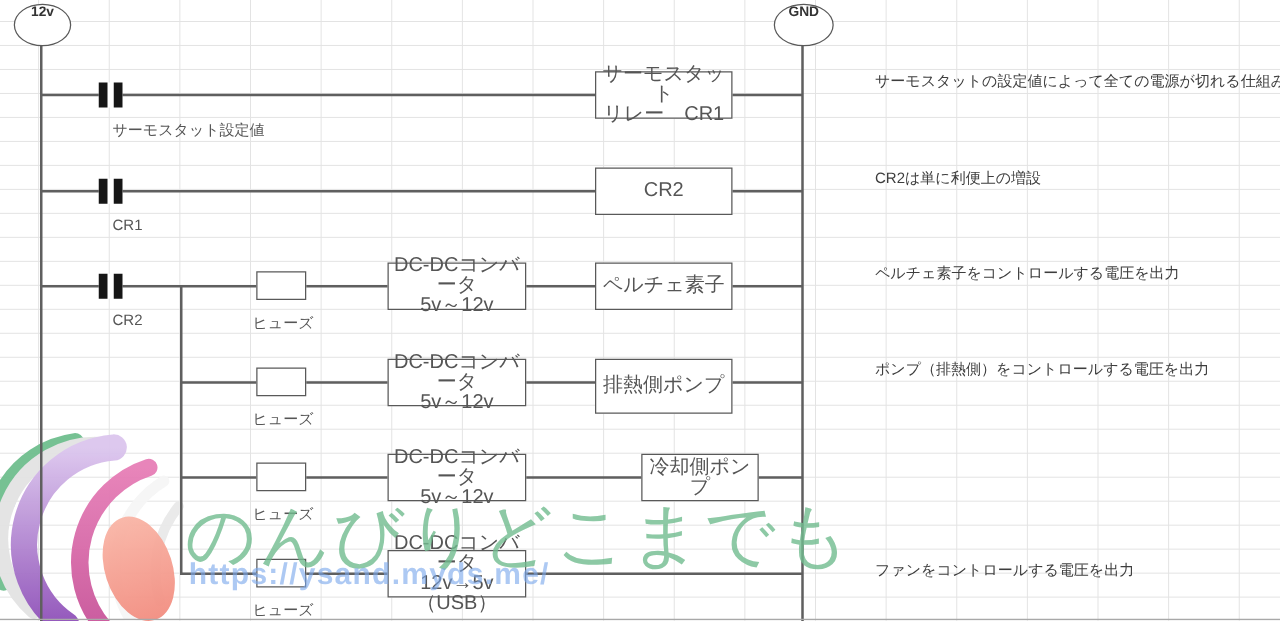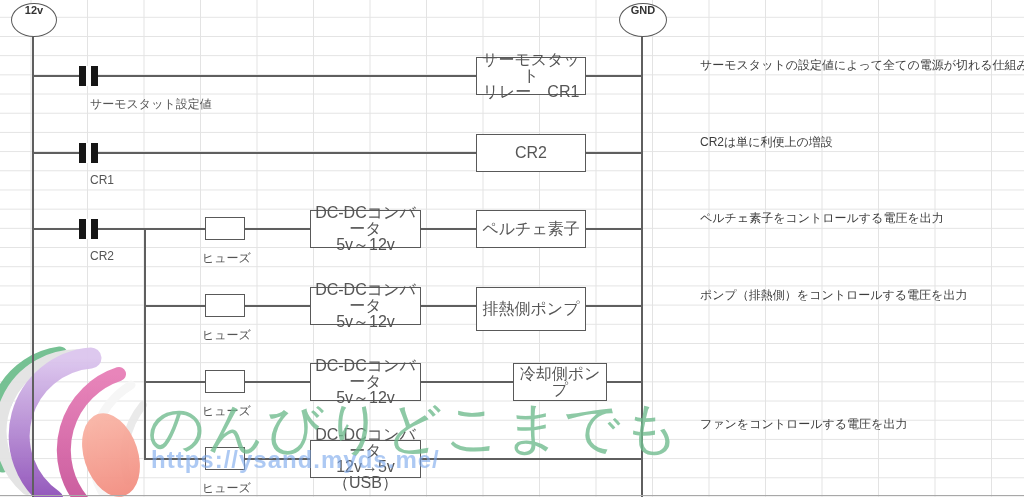--- a/index.html
+++ b/index.html
@@ -153,21 +153,21 @@
     <div class="box" style="left:476px; top:363px; width:94px; height:38px;margin-left:37px;">
       <span>冷却側ポンプ</span>
     </div>
 
     <div class="fusebox" style="left:205px; top:447px;"></div>
     <div class="clabel" style="left:202px; top:480px;">ヒューズ</div>
     <div class="box" style="left:310px; top:440px; width:111px; height:38px;">
       <span>DC-DCコンバータ</span>
       <span>12v→5v（USB）</span>
     </div>
-    <div class="note" style="top:416px;">ファンをコントロールする電圧を出力</div>
+    <div class="note" style="top:448px;">ファンをコントロールする電圧を出力</div>
 
     <div class="bottom-edge"></div>
   </div>
 
   <div class="wmtext wm-slogan">のんびりどこまでも</div>
   <div class="wmtext wm-url">https://ysand.myds.me/</div>
 
 </div>
 
 </body></html>

